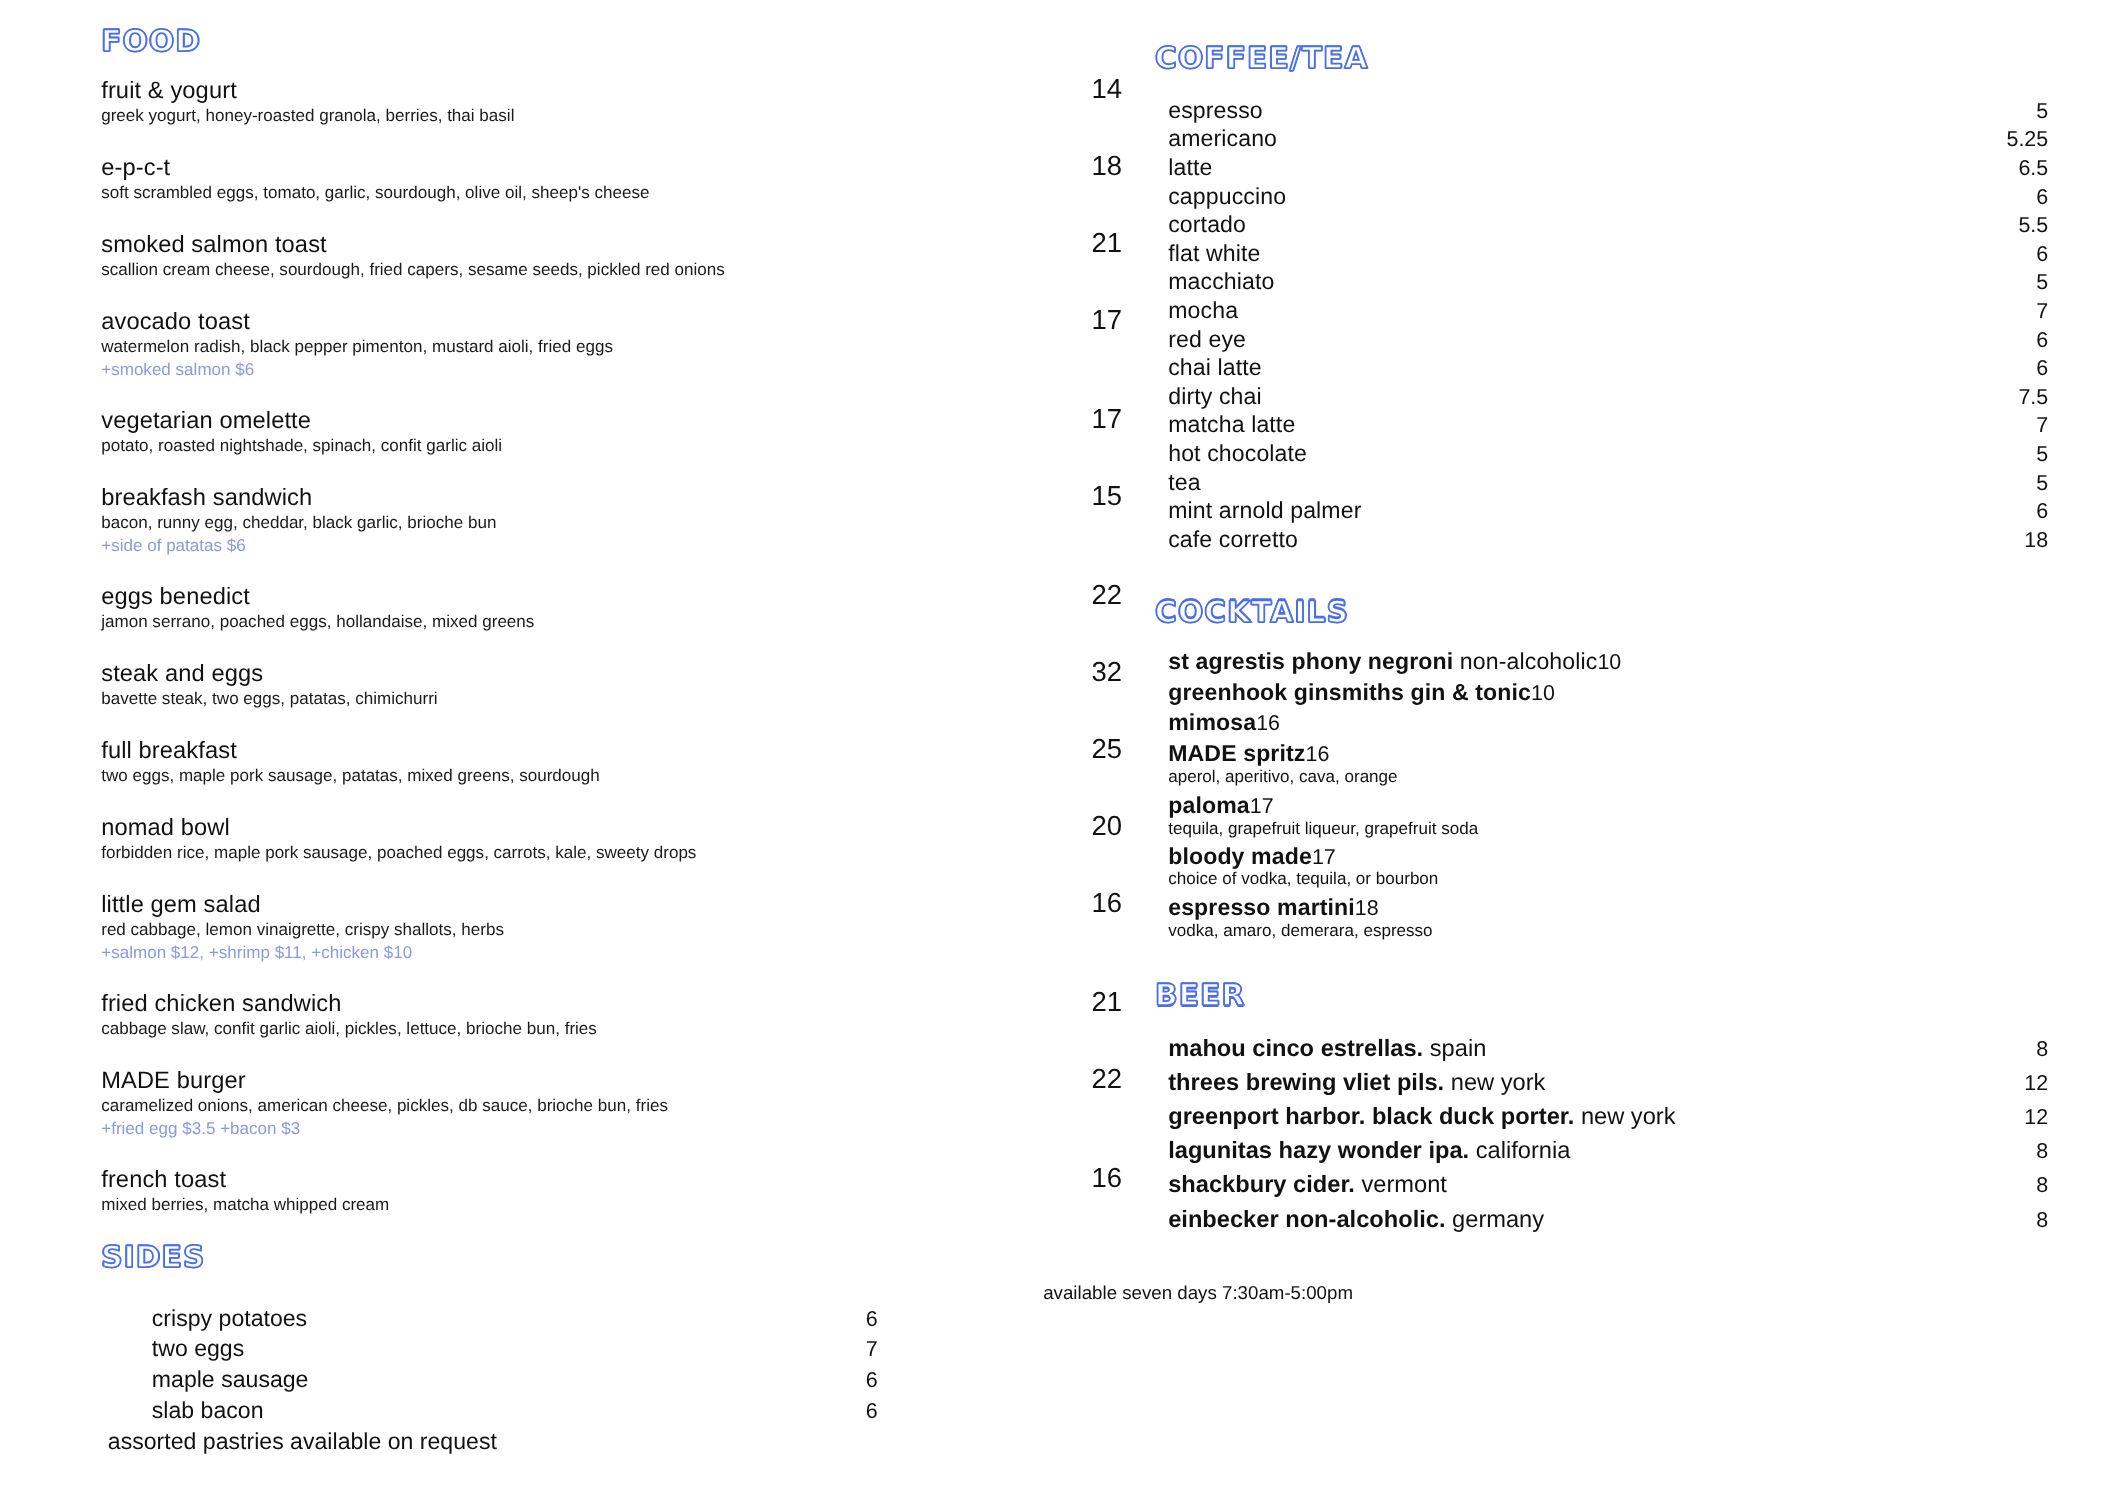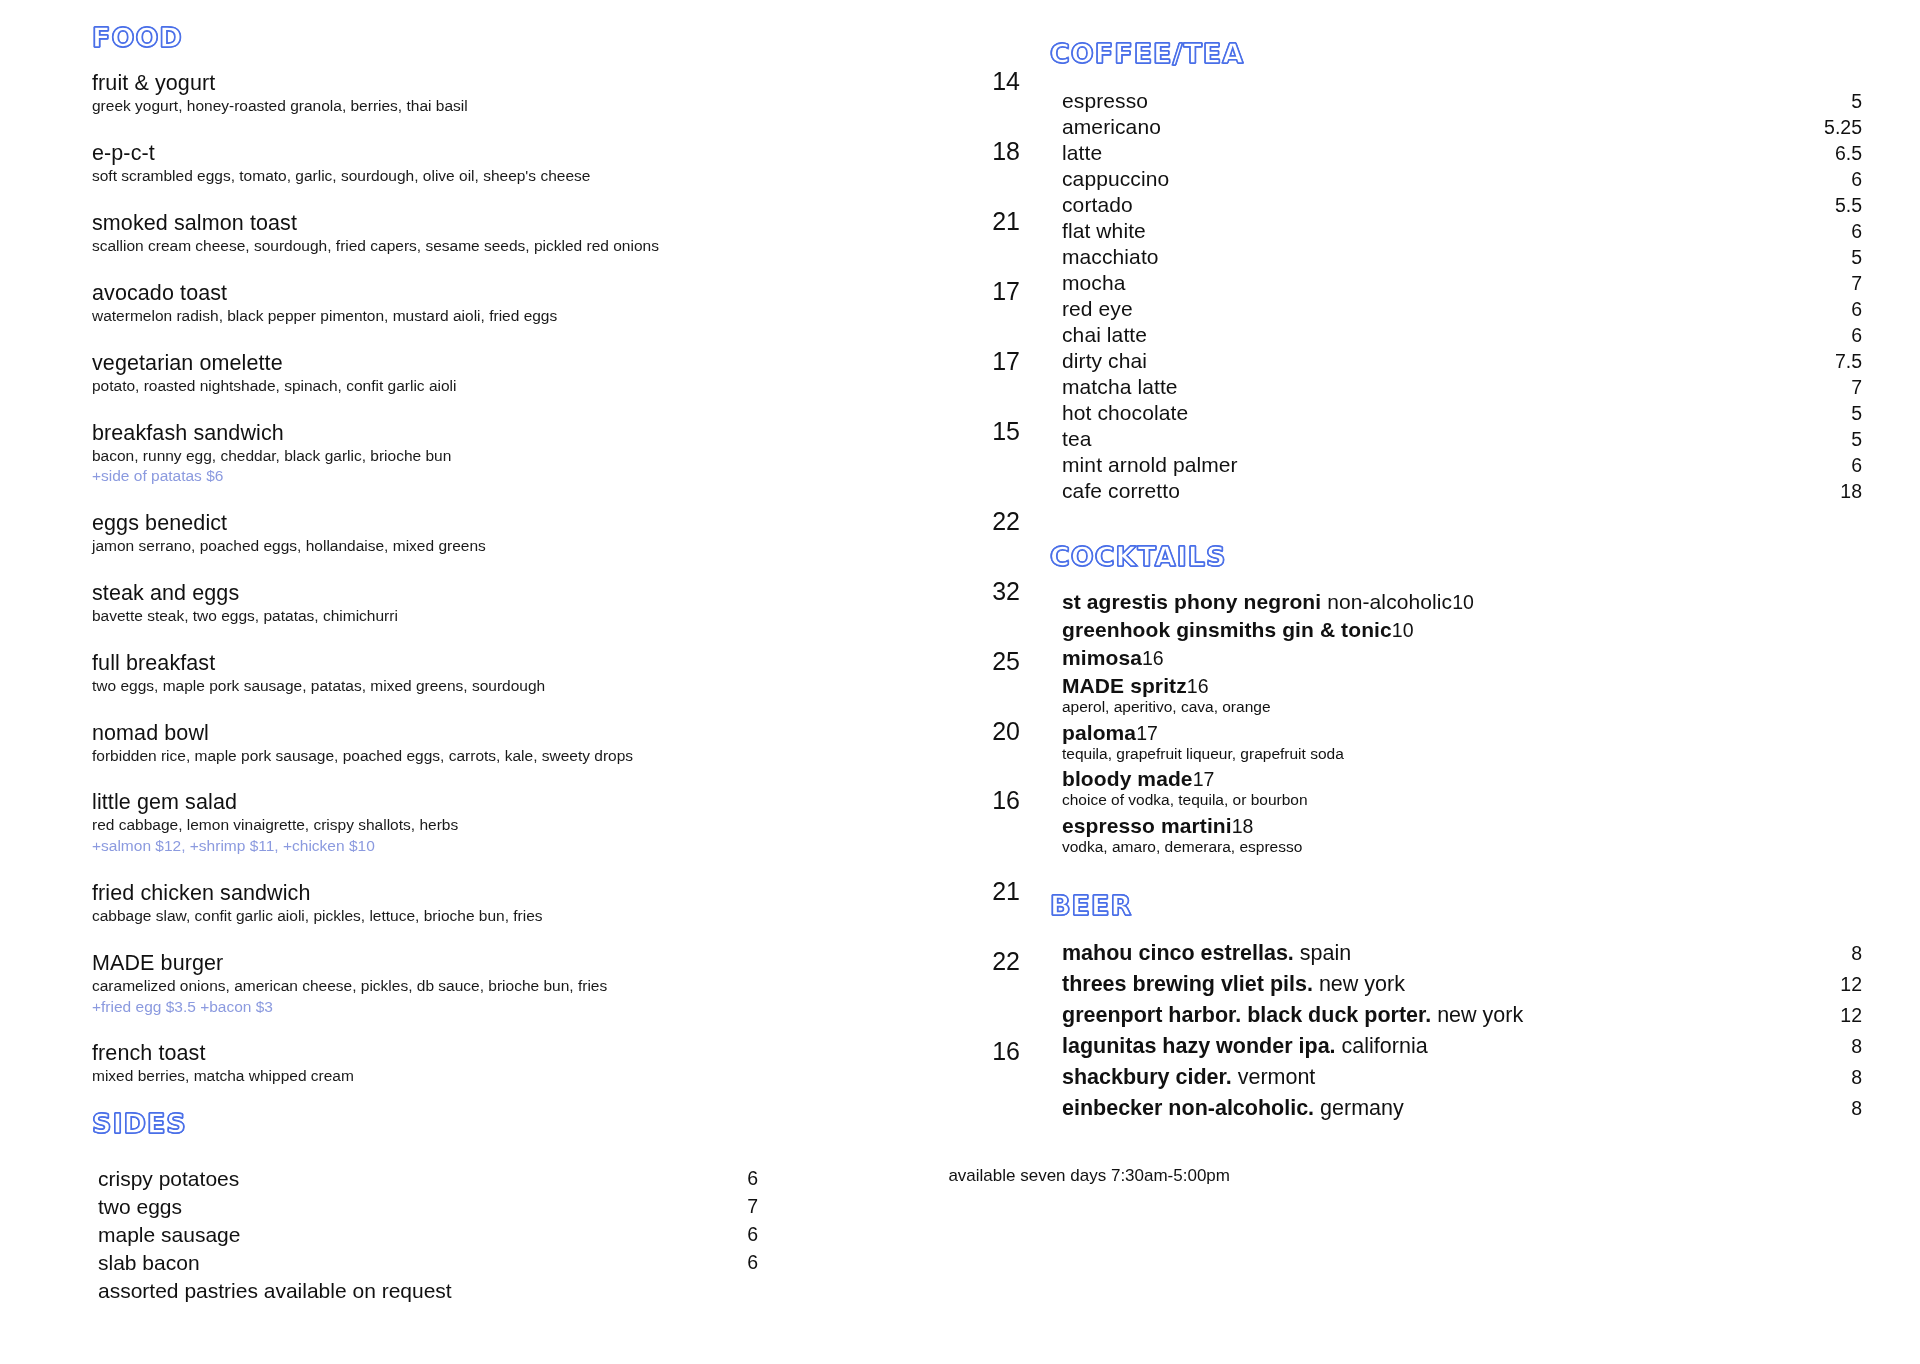--- a/index.html
+++ b/index.html
@@ -91,20 +91,21 @@
 
   
   .sides-head { margin-top: 14px; }
   .sides-list { margin: 14px 0 0 0; padding: 0 0 0 6px; }
   .side-row {
     display: flex;
     align-items: center;
     justify-content: space-between;
     width: 660px;
     margin-bottom: 4px;
+    margin-left: 40px;
   }
   .side-row .name { font-size: 21px; }
   .side-row .price { font-size: 19.5px; text-align: right; }
   .side-note {
     font-size: 21px;
     margin-top: 4px;
     padding-left: 0;
   }
 
   
@@ -202,20 +203,21 @@
           </div>
           <div class="desc">scallion cream cheese, sourdough, fried capers, sesame seeds, pickled red onions</div>
         </div>
 
         <div class="item">
           <div class="row">
             <span class="name">avocado toast</span>
             <span class="price">17</span>
           </div>
           <div class="desc" style="max-width:580px">watermelon radish, black pepper pimenton, mustard aioli, fried eggs</div>
+          <div class="addon">+smoked salmon $6</div>
         </div>
 
         <div class="item">
           <div class="row">
             <span class="name">vegetarian omelette</span>
             <span class="price">17</span>
           </div>
           <div class="desc">potato, roasted nightshade, spinach, confit garlic aioli</div>
         </div>
 

